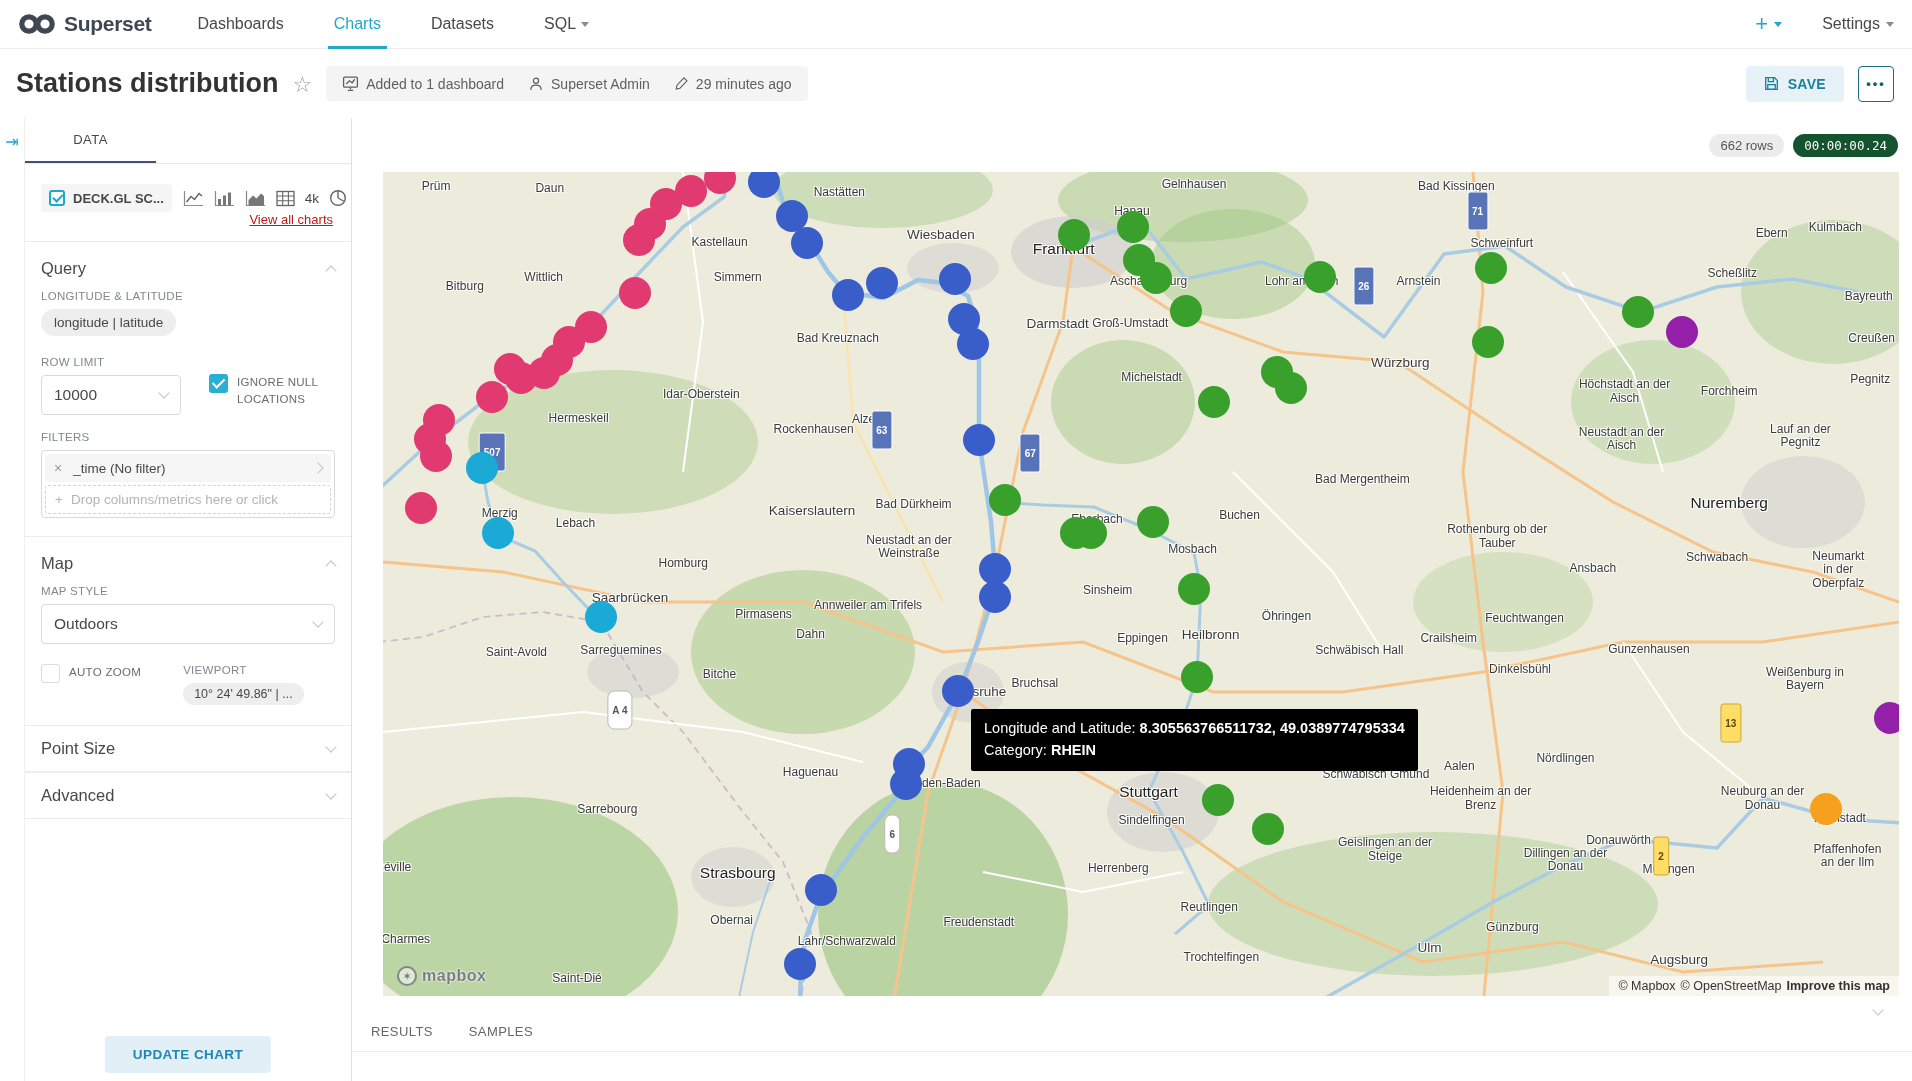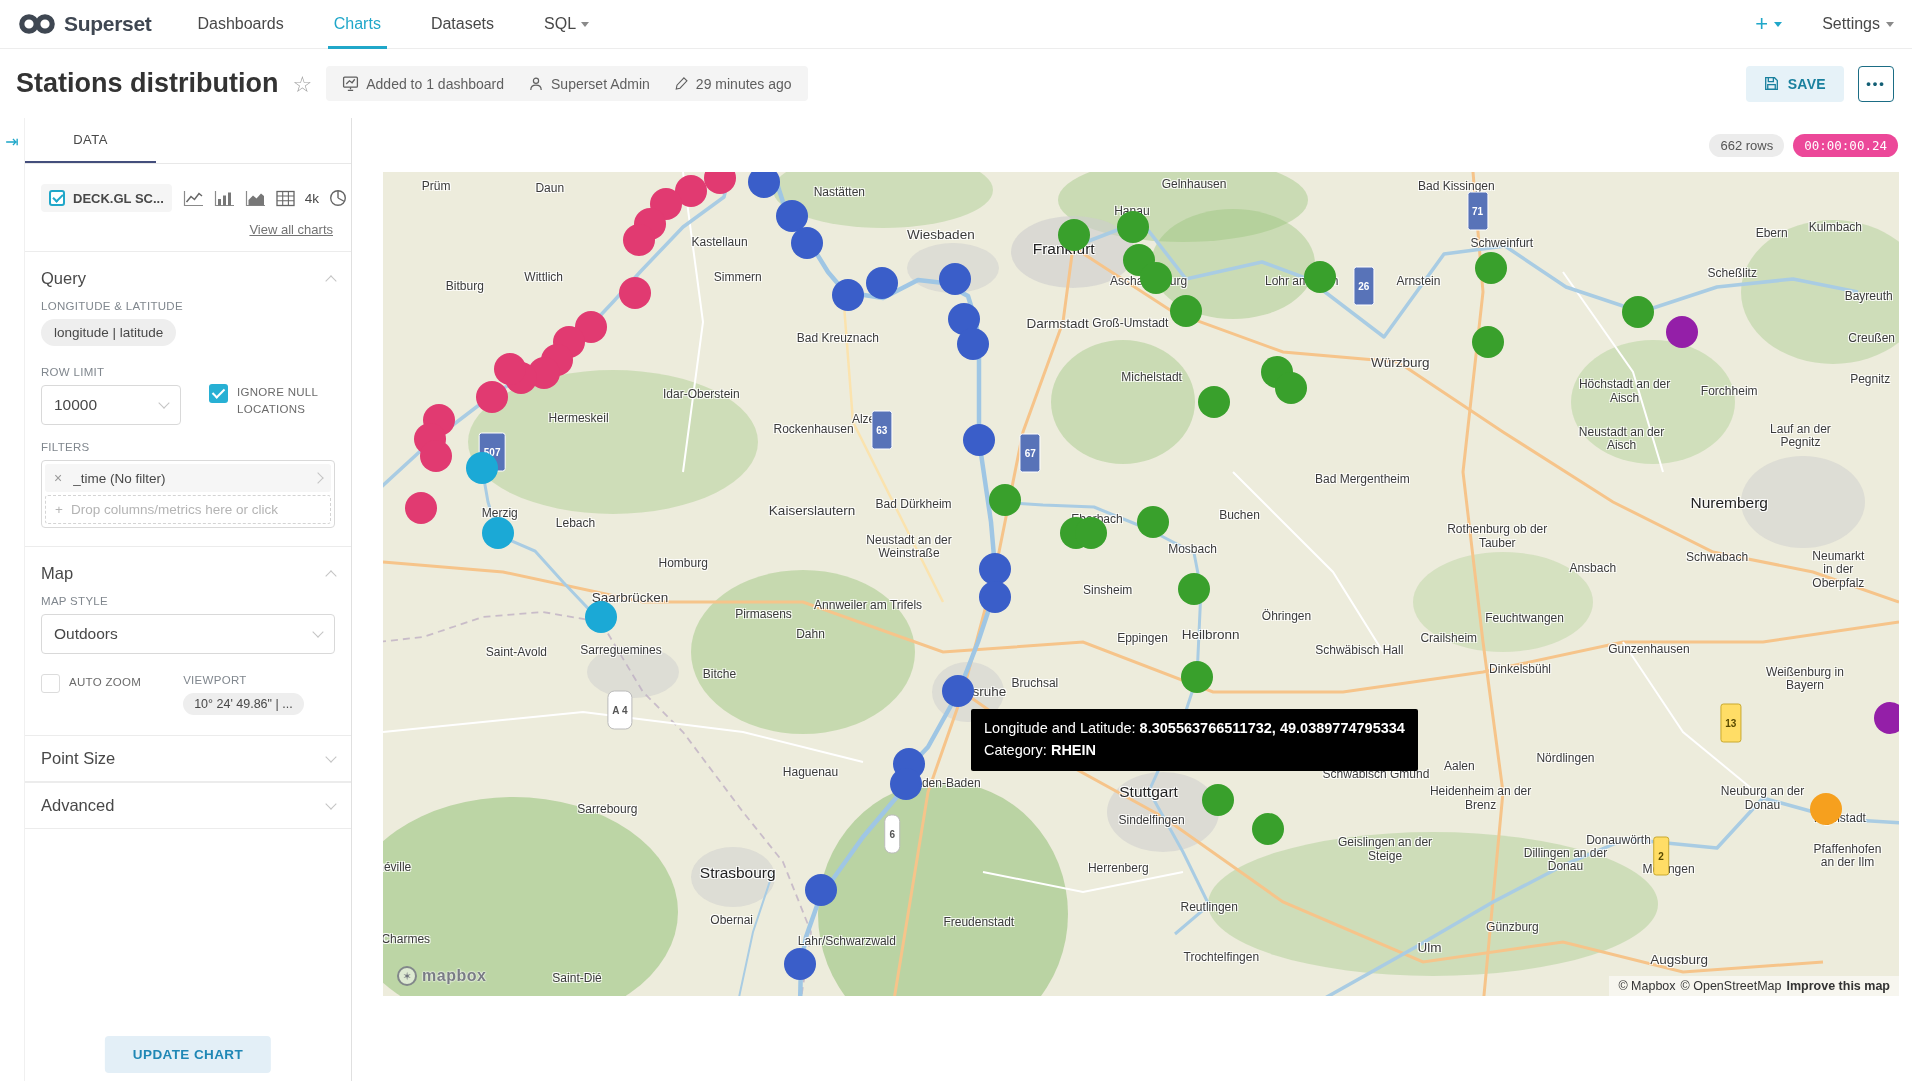--- a/index.html
+++ b/index.html
@@ -38,21 +38,21 @@
   .tabbar { height:46px; border-bottom:1px solid #e8e8e8; display:flex; }
   .tab { width:131px; display:flex; align-items:center; justify-content:center; font-size:13px; color:#484848; border-bottom:2px solid #444e7c; letter-spacing:.5px; }
   .panel-body { padding:0 16px; }
   .viz-row { margin-top:20px; display:flex; align-items:center; gap:11px; }
   .viz-pill { display:flex; align-items:center; gap:8px; background:#f5f5f5; border-radius:4px; padding:6px 8px; }
   .viz-check { width:16px; height:16px; border:2px solid #20a7c9; border-radius:3px; position:relative; background:#fff; }
   .viz-check::after { content:''; position:absolute; left:4px; top:0px; width:4px; height:8px; border-right:2px solid #20a7c9; border-bottom:2px solid #20a7c9; transform:rotate(45deg); }
   .viz-label { font-size:13px; font-weight:700; color:#484848; white-space:nowrap; }
   .viz-icons { display:flex; gap:10px; align-items:center; color:#666; }
   .fourk { font-size:13.5px; color:#484848; }
-  .view-all { display:block; text-align:right; margin:10px 2px 14px 0; font-size:13px; color:#737373; text-decoration:underline; }
+  .view-all { display:block; text-align:right; margin:0 2px 14px 0; font-size:13px; color:#b91c1c; text-decoration:underline; }
   .divider { border-top:1px solid #ececec; margin:0 -16px; }
   .section-head { display:flex; align-items:center; justify-content:space-between; margin:17px 0 6px; font-size:16.5px; color:#484848; }
   .ctl-label { font-size:11.5px; color:#80878e; letter-spacing:.3px; margin:12px 0 7px; }
   .chip { display:inline-block; background:#eeeeee; border-radius:15px; padding:6px 13px; font-size:13.5px; color:#484848; }
   .chip-sm { padding:4px 11px; font-size:12.5px; }
   .row-flex { display:flex; }
   .select-box { height:40px; border:1px solid #d9d9d9; border-radius:4px; display:flex; align-items:center; justify-content:space-between; padding:0 12px; font-size:15.5px; color:#484848; background:#fff; }
   .w-row { width:140px; }
   .w-full { width:100%; }
   .chev { width:8px; height:8px; border-right:1.6px solid #999; border-bottom:1.6px solid #999; display:inline-block; }
@@ -70,21 +70,21 @@
   .filter-x { color:#999; font-size:14px; }
   .filter-item .chev { margin-left:auto; }
   .drop-zone { margin-top:3px; border:1.5px dashed #d4d4d4; border-radius:3px; padding:6px 9px; color:#b4b4b4; font-size:13.5px; display:flex; gap:8px; align-items:center; }
   .c-sec { height:45px; display:flex; align-items:center; justify-content:space-between; font-size:16.5px; color:#484848; cursor:pointer; }
   .update-btn { position:absolute; bottom:8px; left:50%; transform:translateX(-50%); background:#e3eff7; color:#1f87b5; font-weight:700; font-size:13.5px; letter-spacing:.4px; padding:11px 28px; border:none; border-radius:4px; white-space:nowrap; }
 
   
   .chart-area { flex:1; position:relative; background:#fff; }
   .badges-row { position:absolute; top:16px; right:14px; display:flex; gap:9px; z-index:5; }
   .rows-pill { background:#ececec; color:#555; font-size:13px; padding:4px 11px; border-radius:12px; }
-  .timer-pill { background:#ec4899; color:#fff; font-size:12.5px; font-family:"DejaVu Sans Mono", monospace; padding:4px 11px; border-radius:12px; }
+  .timer-pill { background:#14532d; color:#fff; font-size:12.5px; font-family:"DejaVu Sans Mono", monospace; padding:4px 11px; border-radius:12px; }
 
   .map { position:absolute; left:31px; top:54px; width:1516px; height:824px; overflow:hidden; background:#edecdc; }
   .terrain { position:absolute; inset:0; width:100%; height:100%; }
   .lbl { position:absolute; transform:translate(-50%,-50%); font-size:12px; color:#3a3a3a; max-width:112px; text-align:center; line-height:1.12; white-space:normal;
          text-shadow:-1px -1px 0 rgba(255,255,255,.85), 1px -1px 0 rgba(255,255,255,.85), -1px 1px 0 rgba(255,255,255,.85), 1px 1px 0 rgba(255,255,255,.85); }
   .lbl-md { font-size:13.5px; }
   .lbl-lg { font-size:15.5px; color:#222; }
   .shield { position:absolute; transform:translate(-50%,-50%); font-size:10px; font-weight:700; padding:12px 4px; border-radius:3px; line-height:1.3; }
   .shield.blue { background:#5873b8; color:#fff; border:1px solid #fff; }
   .shield.white { background:#fff; color:#555; border:1px solid #bbb; border-radius:7px; }
@@ -549,15 +549,22 @@
           <span class="mb-circle">✶</span>
           <span class="mb-word">mapbox</span>
         </div>
         <div class="attribution">
           <span>© Mapbox</span>
           <span>© OpenStreetMap</span>
           <b>Improve this map</b>
         </div>
       </div>
 
+      <div class="results-bar">
+        <span class="collapse-chevron chev down lite"></span>
+        <div class="results-tabs" id="results-tabs">
+            <span>RESULTS</span>
+            <span>SAMPLES</span>
+          </div>
+      </div>
     </section>
   </div>
 </div>
 
 </body></html>

